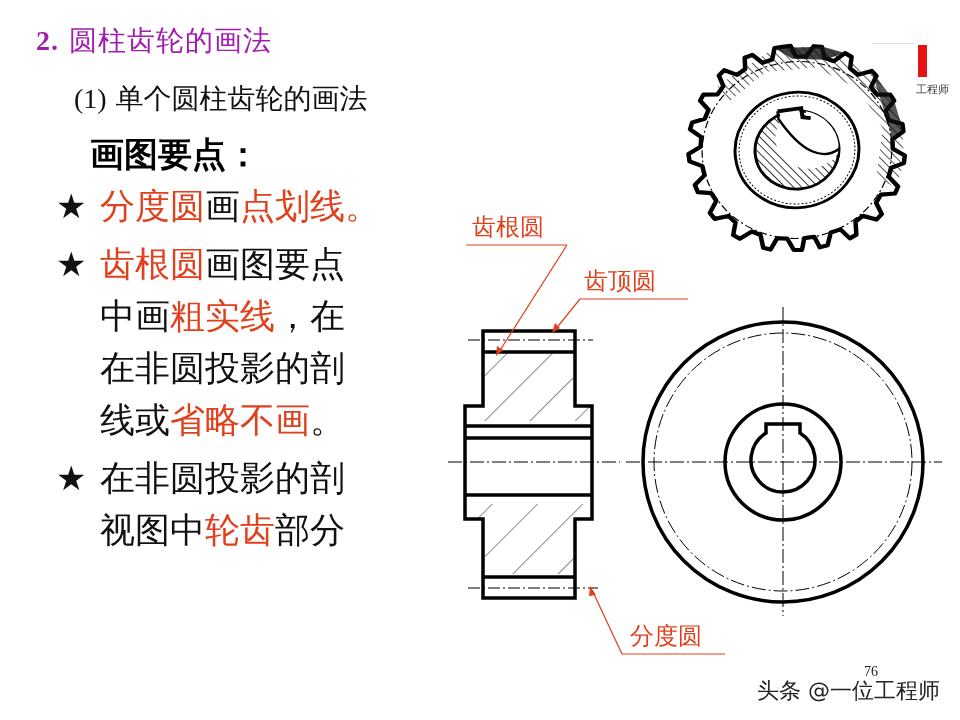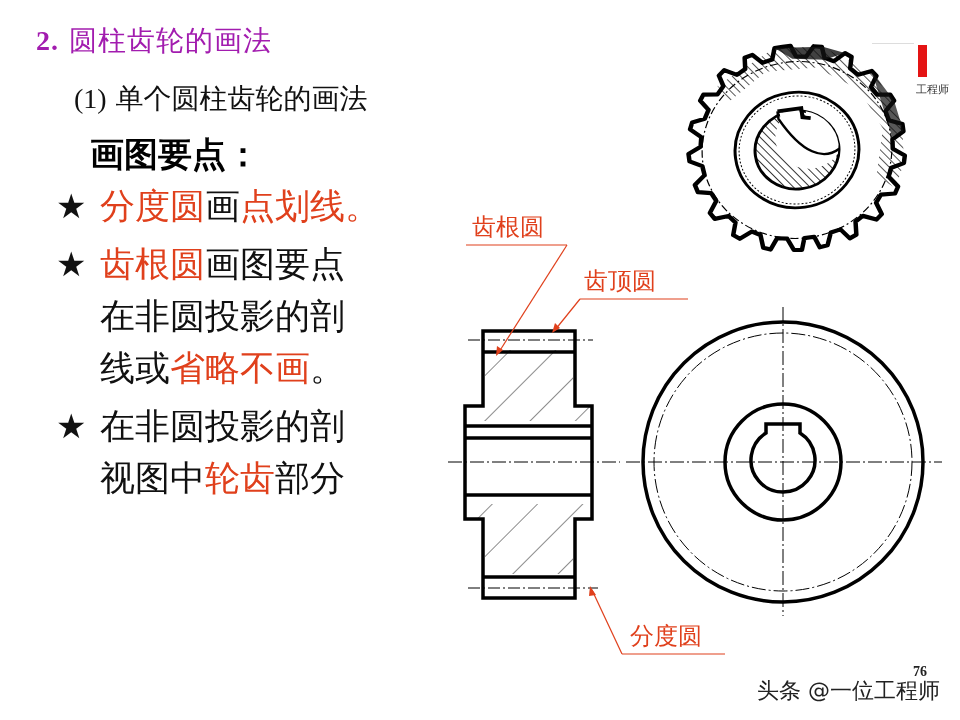--- a/index.html
+++ b/index.html
@@ -13,21 +13,21 @@
   .keypoints { left:90px; top:132px; font-size:34px; color:#000000; font-weight:bold; white-space:nowrap; }
   .bullets { left:56px; top:180px; width:400px; }
   .bullet { position:relative; font-size:35px; line-height:52px; color:#111; white-space:nowrap; }
   .bullet .star { display:inline-block; width:44px; font-size:34px; }
   .bullet .cont { padding-left:44px; }
   .red { color:#e0401c; }
   .blk { color:#111; }
   .gap { height:6px; }
   .label { font-size:24px; color:#e0401c; white-space:nowrap; }
   .footer { right:20px; bottom:14px; font-size:22px; color:#222; white-space:nowrap;text-align:center; }
-  .pagenum { left:913px; top:664px; font-size:14px; font-family:"Liberation Serif", serif; color:#222;font-weight:bold; }
+  .pagenum { left:864px; top:664px; font-size:14px; font-family:"Liberation Serif", serif; color:#222; }
   .brand-bar { left:918px; top:45px; width:9px; height:32px; background:#e41414; }
   .brand-line { left:872px; top:43px; width:42px; height:1px; background:#ddd; }
   .brand-text { left:916px; top:82px; font-size:11px; color:#333; }
   svg { position:absolute; left:0; top:0; }
 </style>
 </head>
 <body>
 
 <div class="abs title">
   <span class="num">2.</span>
@@ -39,20 +39,21 @@
 </div>
 <div class="abs keypoints">画图要点：</div>
 
 <div class="abs bullets" id="bullets">
     <div class="bullet">
       <div><span class="star">★</span><span class="red">分度圆</span><span class="blk">画</span><span class="red">点划线。</span></div>
     </div>
     <div class="gap"></div>
     <div class="bullet">
       <div><span class="star">★</span><span class="red">齿根圆</span><span class="blk">画图要点</span></div>
+      <div class="cont"><span class="blk">中画</span><span class="red">粗实线</span><span class="blk">，在</span></div>
       <div class="cont"><span class="blk">在非圆投影的剖</span></div>
       <div class="cont"><span class="blk">线或</span><span class="red">省略不画</span><span class="blk">。</span></div>
     </div>
     <div class="gap"></div>
     <div class="bullet">
       <div><span class="star">★</span><span class="blk">在非圆投影的剖</span></div>
       <div class="cont"><span class="blk">视图中</span><span class="red">轮齿</span><span class="blk">部分</span></div>
     </div>
     <div class="gap"></div>
   </div>

